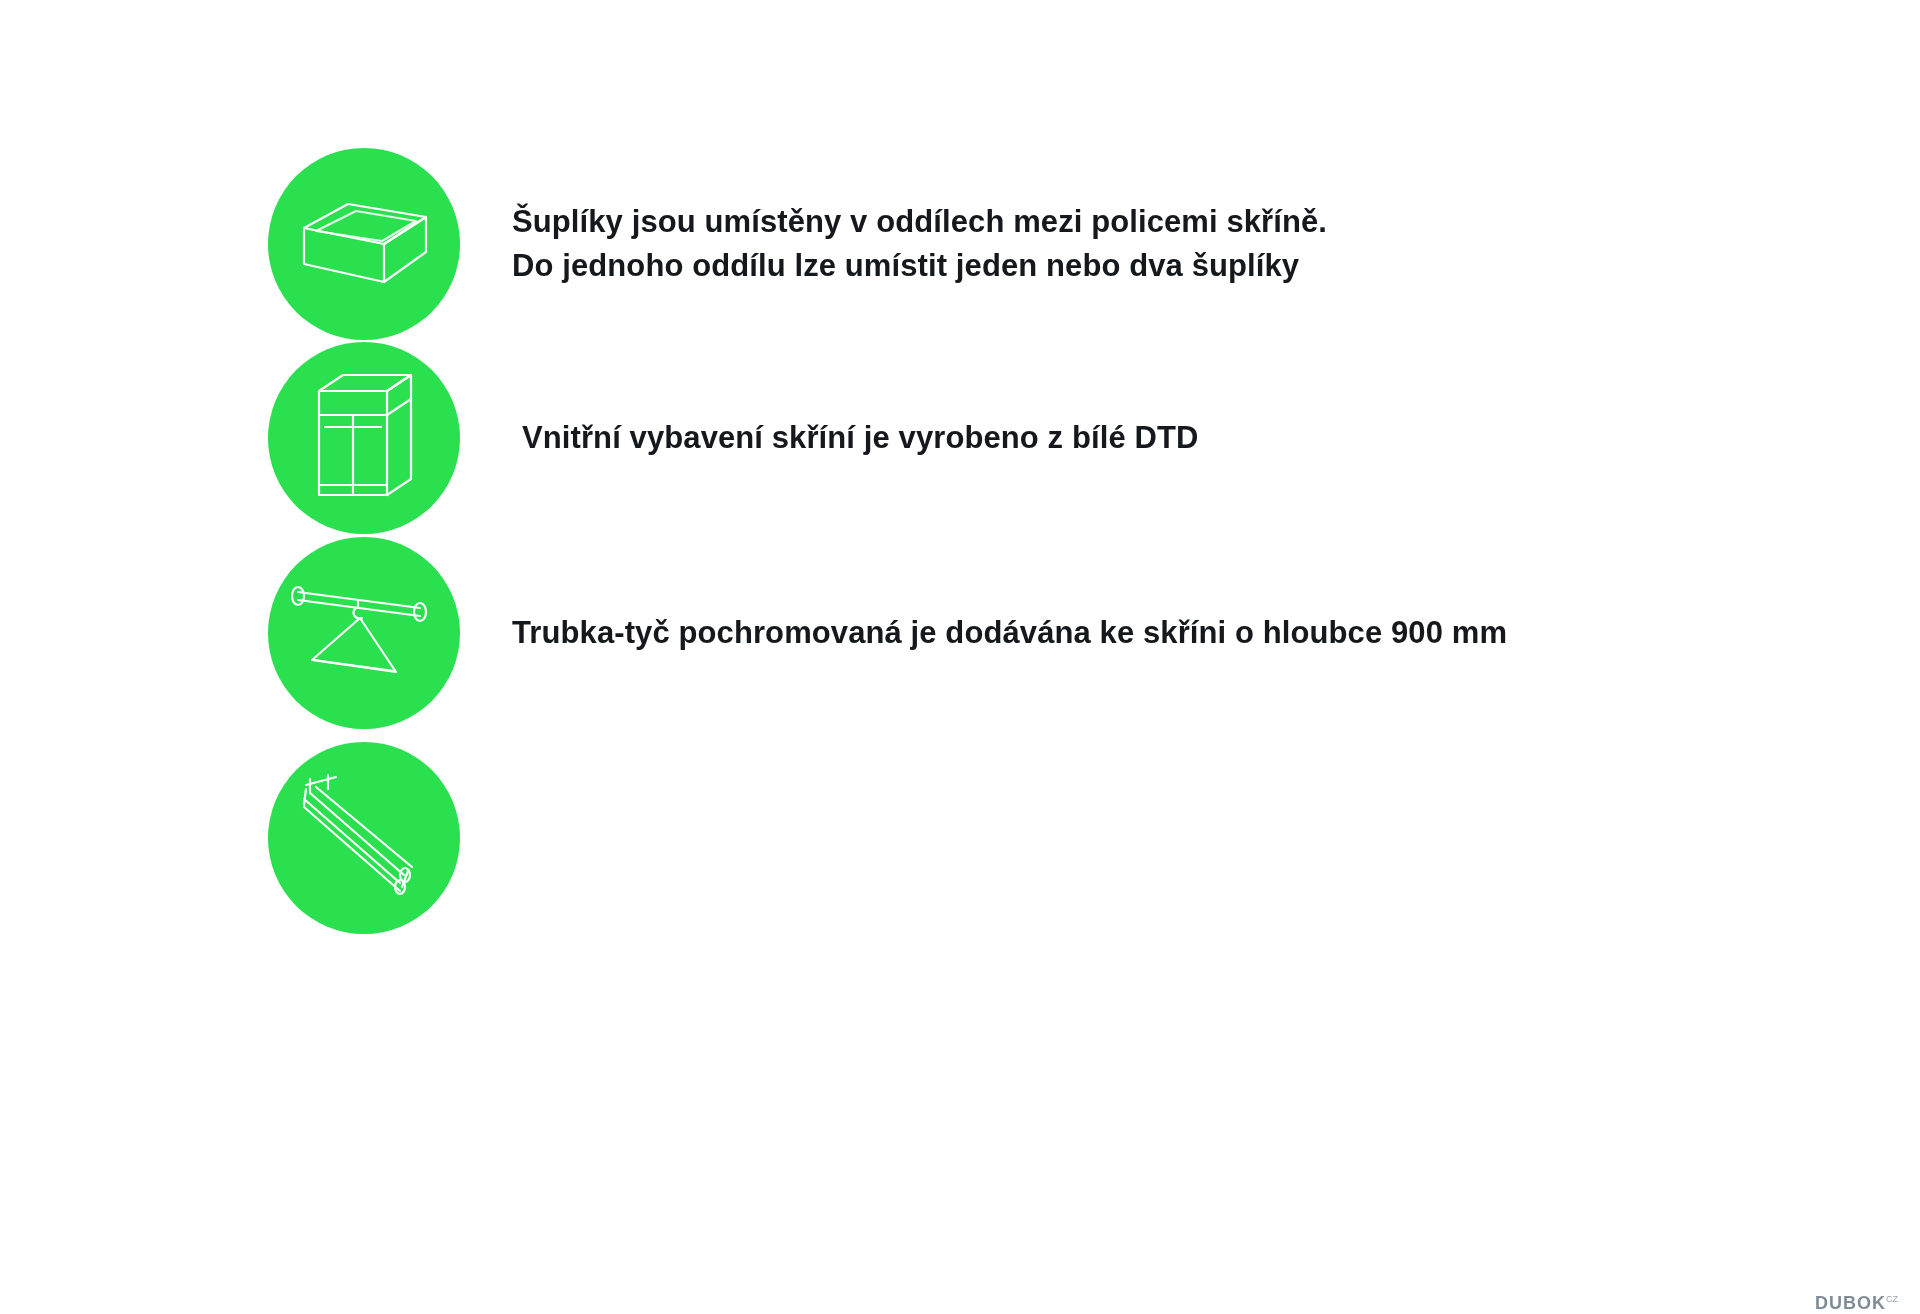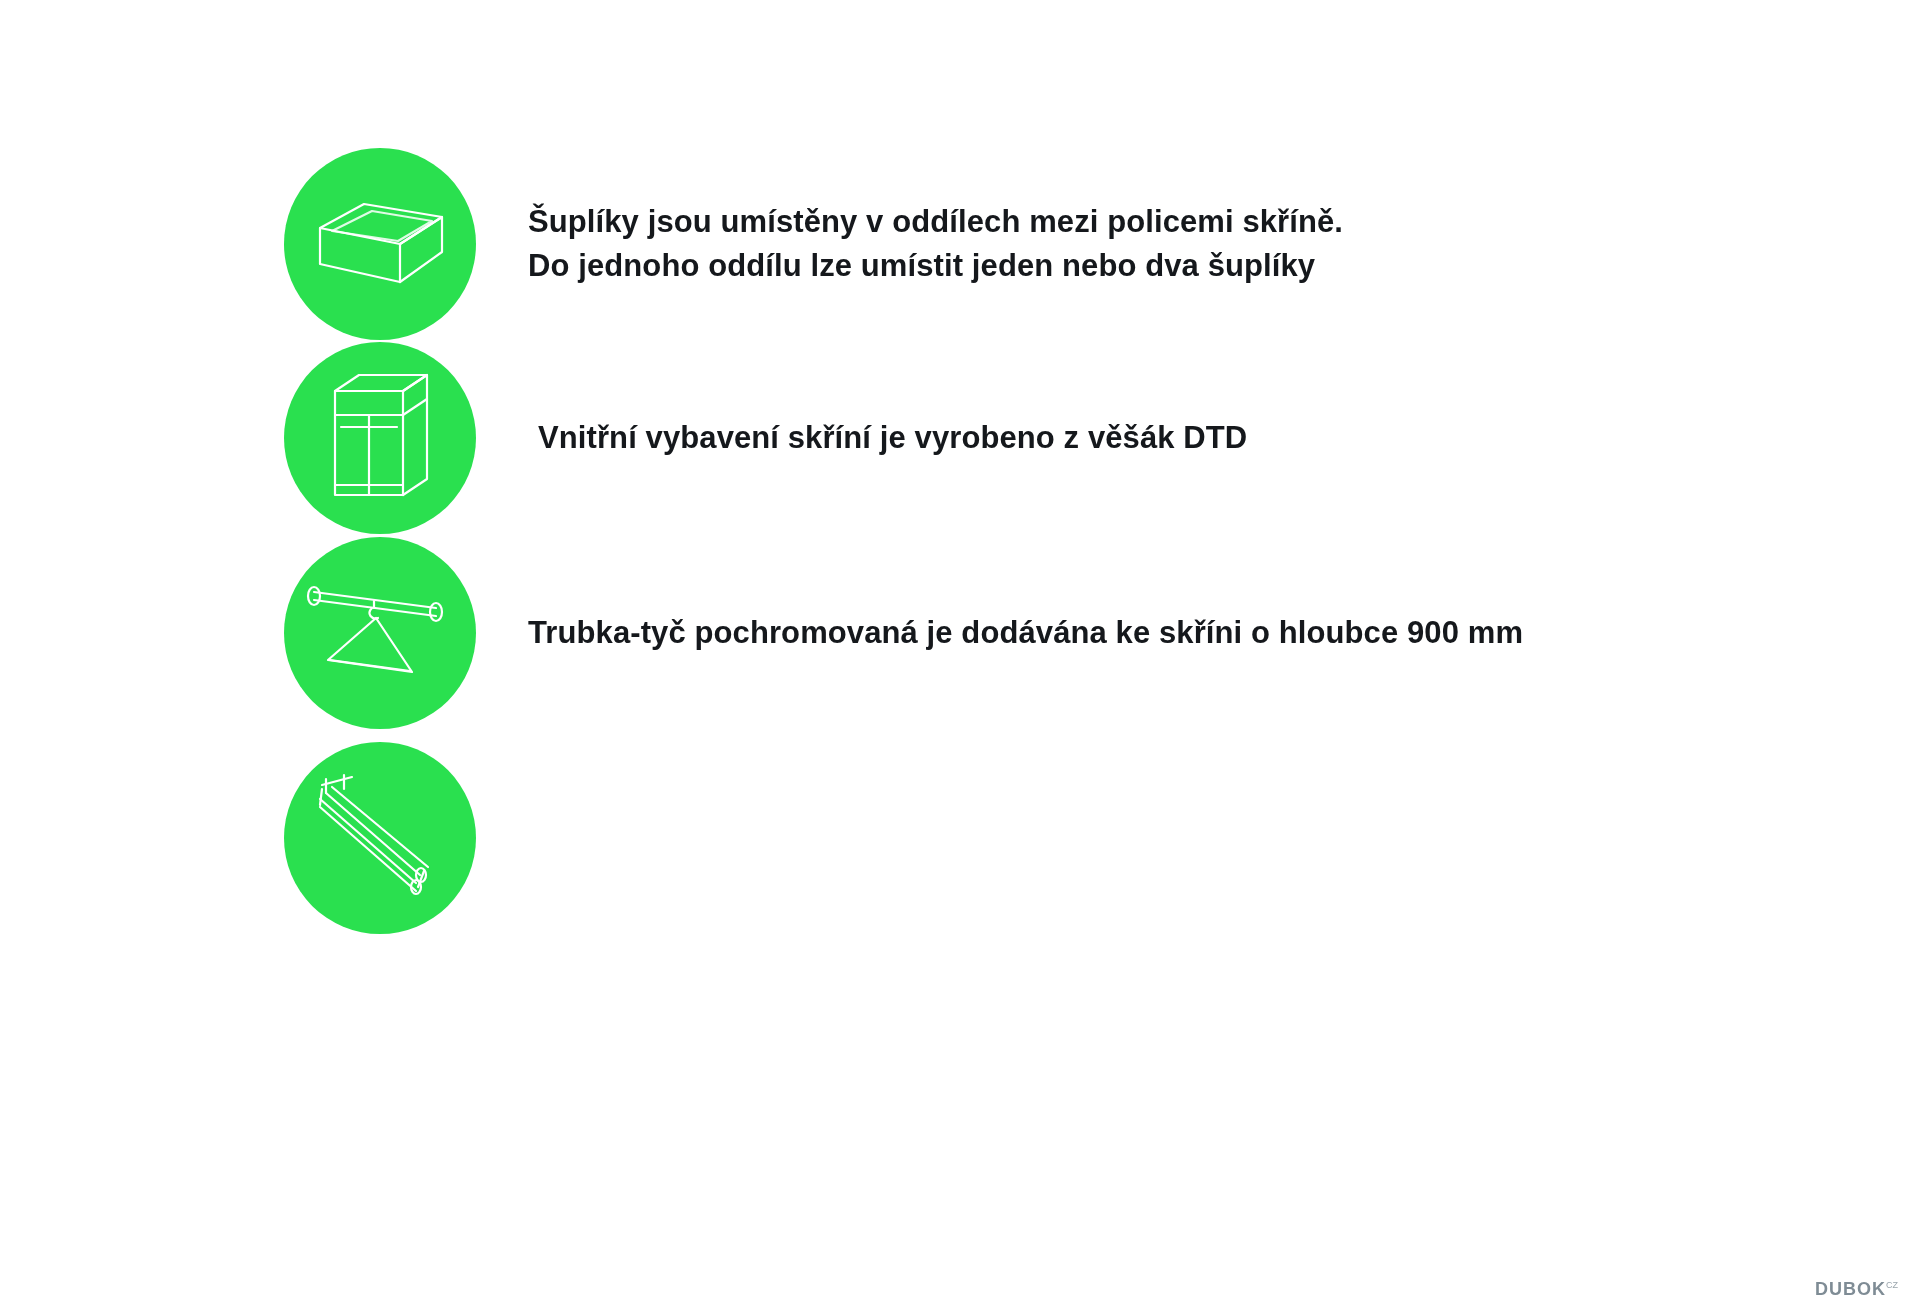--- a/index.html
+++ b/index.html
@@ -11,21 +11,21 @@
   body {
     width: 1920px;
     height: 1314px;
     position: relative;
     font-family: "Liberation Sans", sans-serif;
     overflow: hidden;
   }
 
   .feature-list {
     position: absolute;
-    left: 16px;
+    left: 0;
     top: 0;
     width: 1612px;
     height: 1314px;
   }
 
   .feature-row {
     position: absolute;
     left: 268px;
     display: flex;
     align-items: center;
@@ -63,21 +63,21 @@
     white-space: pre-line;
   }
 
   .feature-text.indent {
     margin-left: 62px;
   }
 
   .watermark {
     position: absolute;
     right: 22px;
-    bottom: 14px;
+    bottom: 0;
     font-size: 18px;
     font-weight: 700;
     color: #7f8c95;
     letter-spacing: 1px;
   }
   .watermark sup {
     font-size: 9px;
     font-weight: 400;
     letter-spacing: 0;
     vertical-align: super;
@@ -117,21 +117,21 @@
           <path d="M20 52 L88 52"></path>
           <path d="M88 52 L112 36"></path>
           <path d="M54 52 L54 132"></path>
 
           <path d="M26 64 L82 64"></path>
 
           <path d="M20 122 L88 122"></path>
         </svg>
       </span>
     </div>
-    <div class="feature-text indent"> Vnitřní vybavení skříní je vyrobeno z věšák DTD</div>
+    <div class="feature-text indent"> Vnitřní vybavení skříní je vyrobeno z bílé DTD</div>
   </div>
 
   <div class="feature-row row-3">
     <div class="icon-badge">
       <span>
         <svg width="160" height="130" viewBox="0 0 160 130" fill="none" stroke="#ffffff" stroke-width="2.2" stroke-linejoin="round" stroke-linecap="round">
 
           <path d="M14 24 L136 40"></path>
           <path d="M14 32 L136 48"></path>
           <ellipse cx="14" cy="28" rx="6" ry="9"></ellipse>

